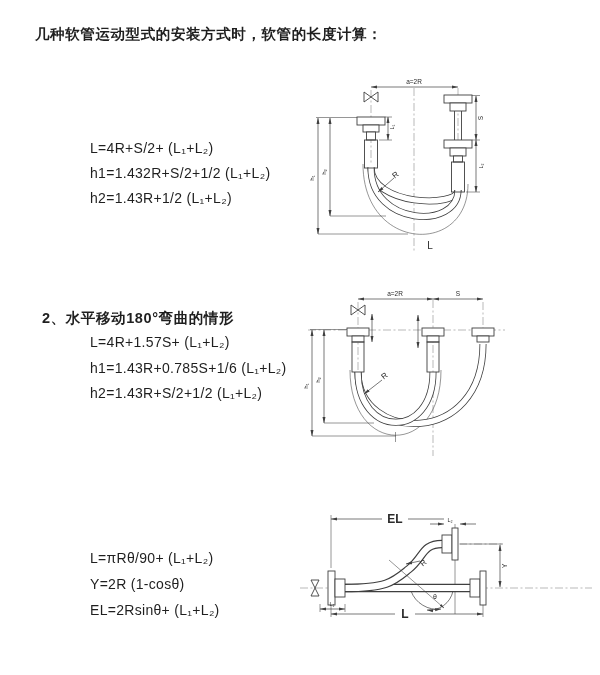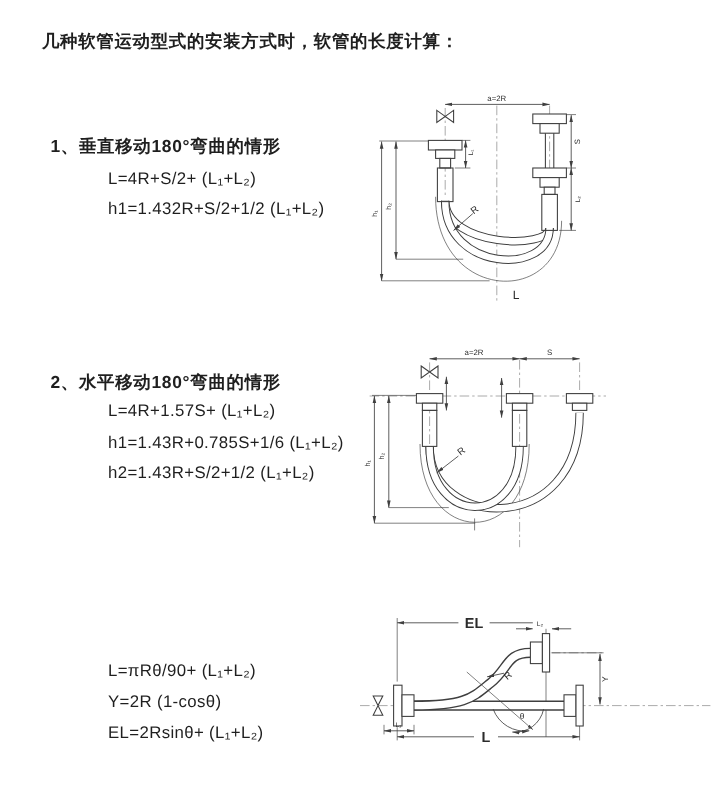--- a/index.html
+++ b/index.html
@@ -25,23 +25,23 @@
   .t55{font-size:5.5px}.t6{font-size:6px}.t65{font-size:6.5px}.t7{font-size:7px}
   .t8{font-size:8px}.t10{font-size:10px}.t12{font-size:12px;font-weight:600}
 </style>
 </head>
 <body>
 
 <div class="page">
 
   <div class="title">几种软管运动型式的安装方式时，软管的长度计算：</div>
 
-  <div class="heading" style="top:113px">1、垂直移动180°弯曲的情形</div>
   <div class="formula" style="top:140px">L=4R+S/2+ (L₁+L₂)</div>
   <div class="formula" style="top:165px">h1=1.432R+S/2+1/2 (L₁+L₂)</div>
+  <div class="formula" style="top:190px">h2=1.43R+1/2 (L₁+L₂)</div>
 
   <div class="heading" style="top:309px">2、水平移动180°弯曲的情形</div>
   <div class="formula" style="top:334px">L=4R+1.57S+ (L₁+L₂)</div>
   <div class="formula" style="top:360px">h1=1.43R+0.785S+1/6 (L₁+L₂)</div>
   <div class="formula" style="top:385px">h2=1.43R+S/2+1/2 (L₁+L₂)</div>
 
   <div class="formula" style="top:550px">L=πRθ/90+ (L₁+L₂)</div>
   <div class="formula" style="top:576px">Y=2R (1-cosθ)</div>
   <div class="formula" style="top:602px">EL=2Rsinθ+ (L₁+L₂)</div>
 

